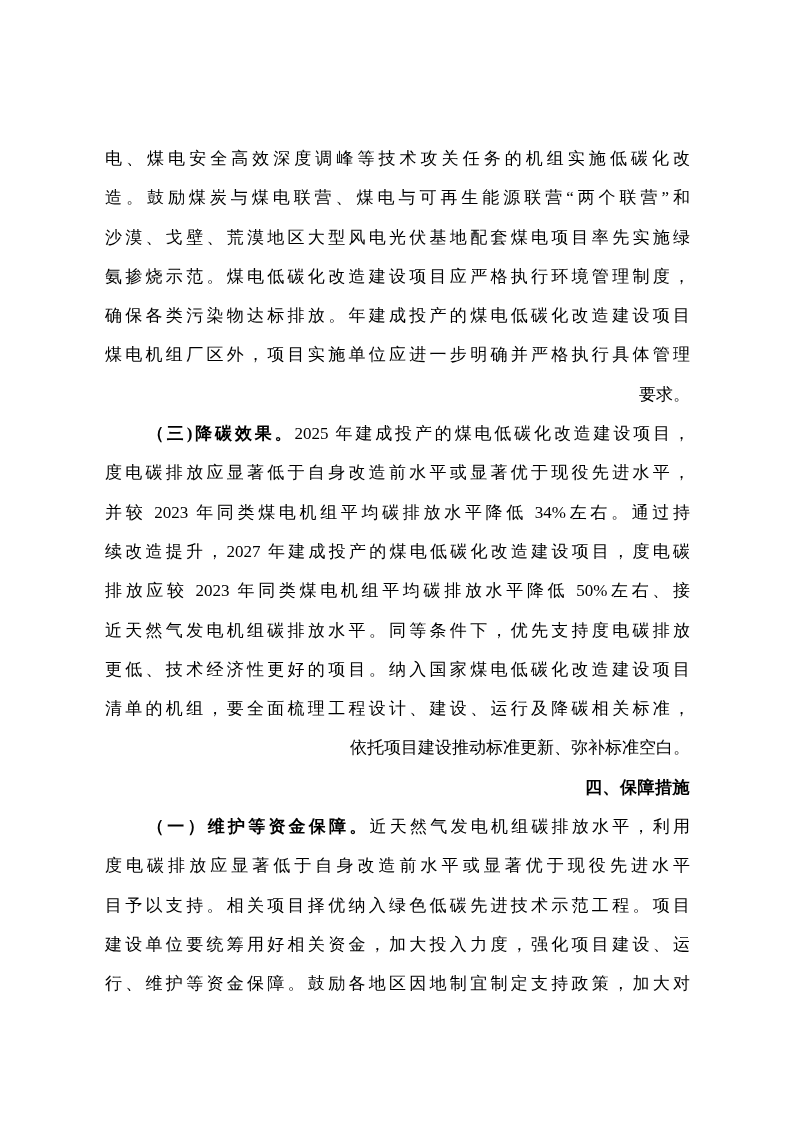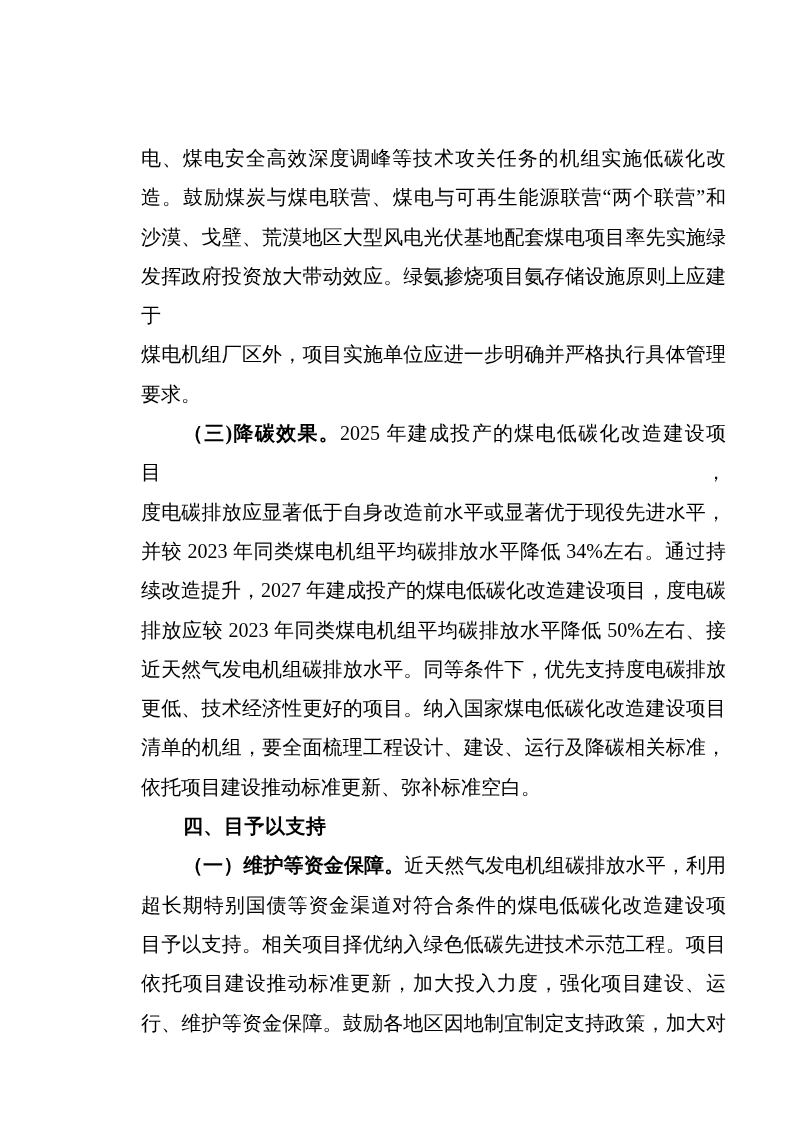--- a/index.html
+++ b/index.html
@@ -14,26 +14,25 @@
     background: #ffffff;
     overflow: hidden;
   }
   .doc-text {
     position: absolute;
     left: 105px;
     top: 139px;
     width: 585px;
     color: #000000;
     font-family: "Liberation Serif", "DejaVu Serif", serif;
-    font-size: 20px;
+    font-size: 17px;
     line-height: 39.3px;
-    margin-left: 36px;
   }
   .line {
-    text-align: left;
+    text-align: right;
   }
   .line.justify {
     text-align: justify;
     text-align-last: justify;
   }
   .line.indent {
     text-indent: 42px;
   }
   .seg-body {
     font-weight: normal;
@@ -48,32 +47,33 @@
   }
 </style>
 </head>
 <body>
 
 <div class="page" style="background: rgb(255, 255, 255);">
   <div class="doc-text" style="color: rgb(0, 0, 0);">
       <div class="line justify"><span class="seg-body">电、煤电安全高效深度调峰等技术攻关任务的机组实施低碳化改</span></div>
       <div class="line justify"><span class="seg-body">造。鼓励煤炭与煤电联营、煤电与可再生能源联营“两个联营”和</span></div>
       <div class="line justify"><span class="seg-body">沙漠、戈壁、荒漠地区大型风电光伏基地配套煤电项目率先实施绿</span></div>
-      <div class="line justify"><span class="seg-body">发挥政府投资放大带动效应。绿氨掺烧项目氨存储设施原则上应建于</span></div>
+      <div class="line justify"><span class="seg-body">氨掺烧示范。煤电低碳化改造建设项目应严格执行环境管理制度，</span></div>
+      <div class="line justify"><span class="seg-body">确保各类污染物达标排放。年建成投产的煤电低碳化改造建设项目</span></div>
       <div class="line justify"><span class="seg-body">煤电机组厂区外，项目实施单位应进一步明确并严格执行具体管理</span></div>
       <div class="line"><span class="seg-body">要求。</span></div>
       <div class="line justify indent"><span class="seg-lead">（三)降碳效果。</span><span class="seg-body">2025 年建成投产的煤电低碳化改造建设项目，</span></div>
       <div class="line justify"><span class="seg-body">度电碳排放应显著低于自身改造前水平或显著优于现役先进水平，</span></div>
       <div class="line justify"><span class="seg-body">并较 2023 年同类煤电机组平均碳排放水平降低 34%左右。通过持</span></div>
       <div class="line justify"><span class="seg-body">续改造提升，2027 年建成投产的煤电低碳化改造建设项目，度电碳</span></div>
       <div class="line justify"><span class="seg-body">排放应较 2023 年同类煤电机组平均碳排放水平降低 50%左右、接</span></div>
       <div class="line justify"><span class="seg-body">近天然气发电机组碳排放水平。同等条件下，优先支持度电碳排放</span></div>
       <div class="line justify"><span class="seg-body">更低、技术经济性更好的项目。纳入国家煤电低碳化改造建设项目</span></div>
       <div class="line justify"><span class="seg-body">清单的机组，要全面梳理工程设计、建设、运行及降碳相关标准，</span></div>
       <div class="line"><span class="seg-body">依托项目建设推动标准更新、弥补标准空白。</span></div>
-      <div class="line indent"><span class="seg-heading">四、目予以支持</span></div>
+      <div class="line indent"><span class="seg-heading">四、保障措施</span></div>
       <div class="line justify indent"><span class="seg-lead">（一）维护等资金保障。</span><span class="seg-body">近天然气发电机组碳排放水平，利用</span></div>
-      <div class="line justify"><span class="seg-body">超长期特别国债等资金渠道对符合条件的煤电低碳化改造建设项</span></div>
+      <div class="line justify"><span class="seg-body">度电碳排放应显著低于自身改造前水平或显著优于现役先进水平</span></div>
       <div class="line justify"><span class="seg-body">目予以支持。相关项目择优纳入绿色低碳先进技术示范工程。项目</span></div>
-      <div class="line justify"><span class="seg-body">依托项目建设推动标准更新，加大投入力度，强化项目建设、运</span></div>
+      <div class="line justify"><span class="seg-body">建设单位要统筹用好相关资金，加大投入力度，强化项目建设、运</span></div>
       <div class="line justify"><span class="seg-body">行、维护等资金保障。鼓励各地区因地制宜制定支持政策，加大对</span></div>
     </div>
 </div>
 
 </body></html>

